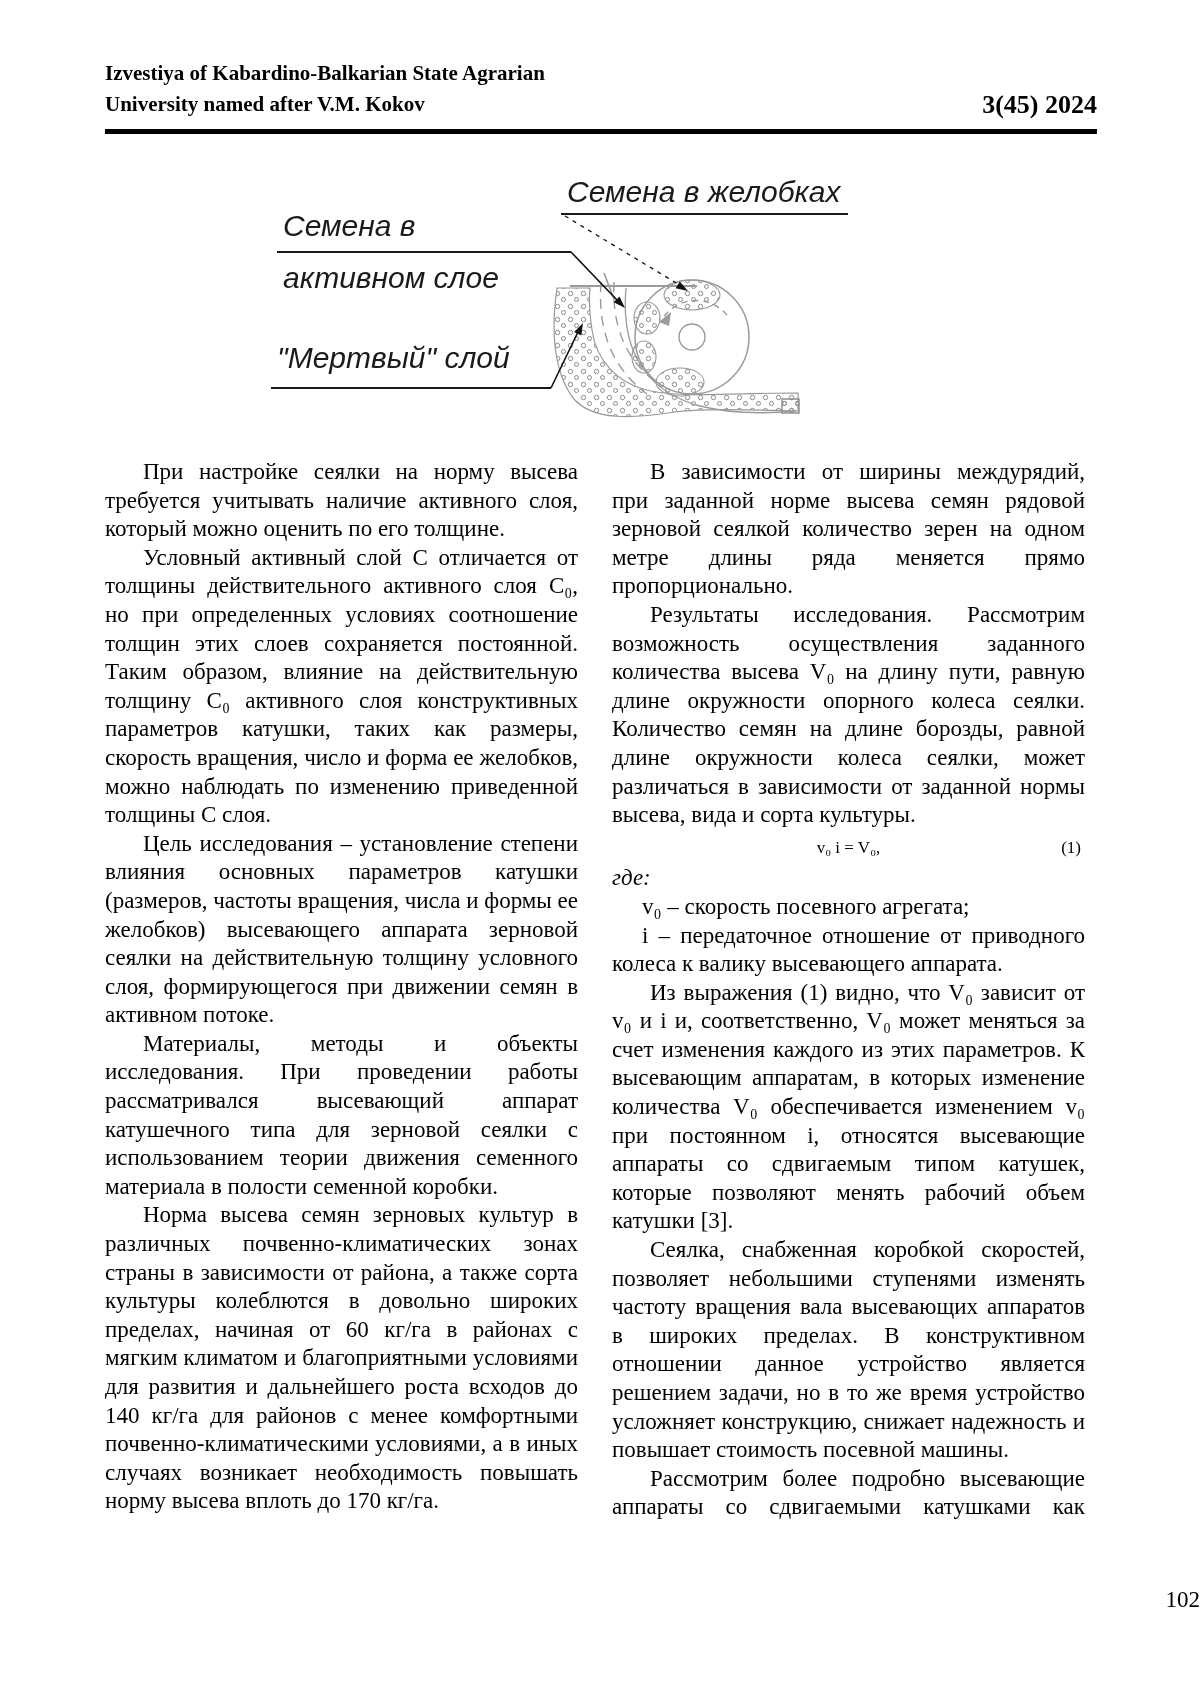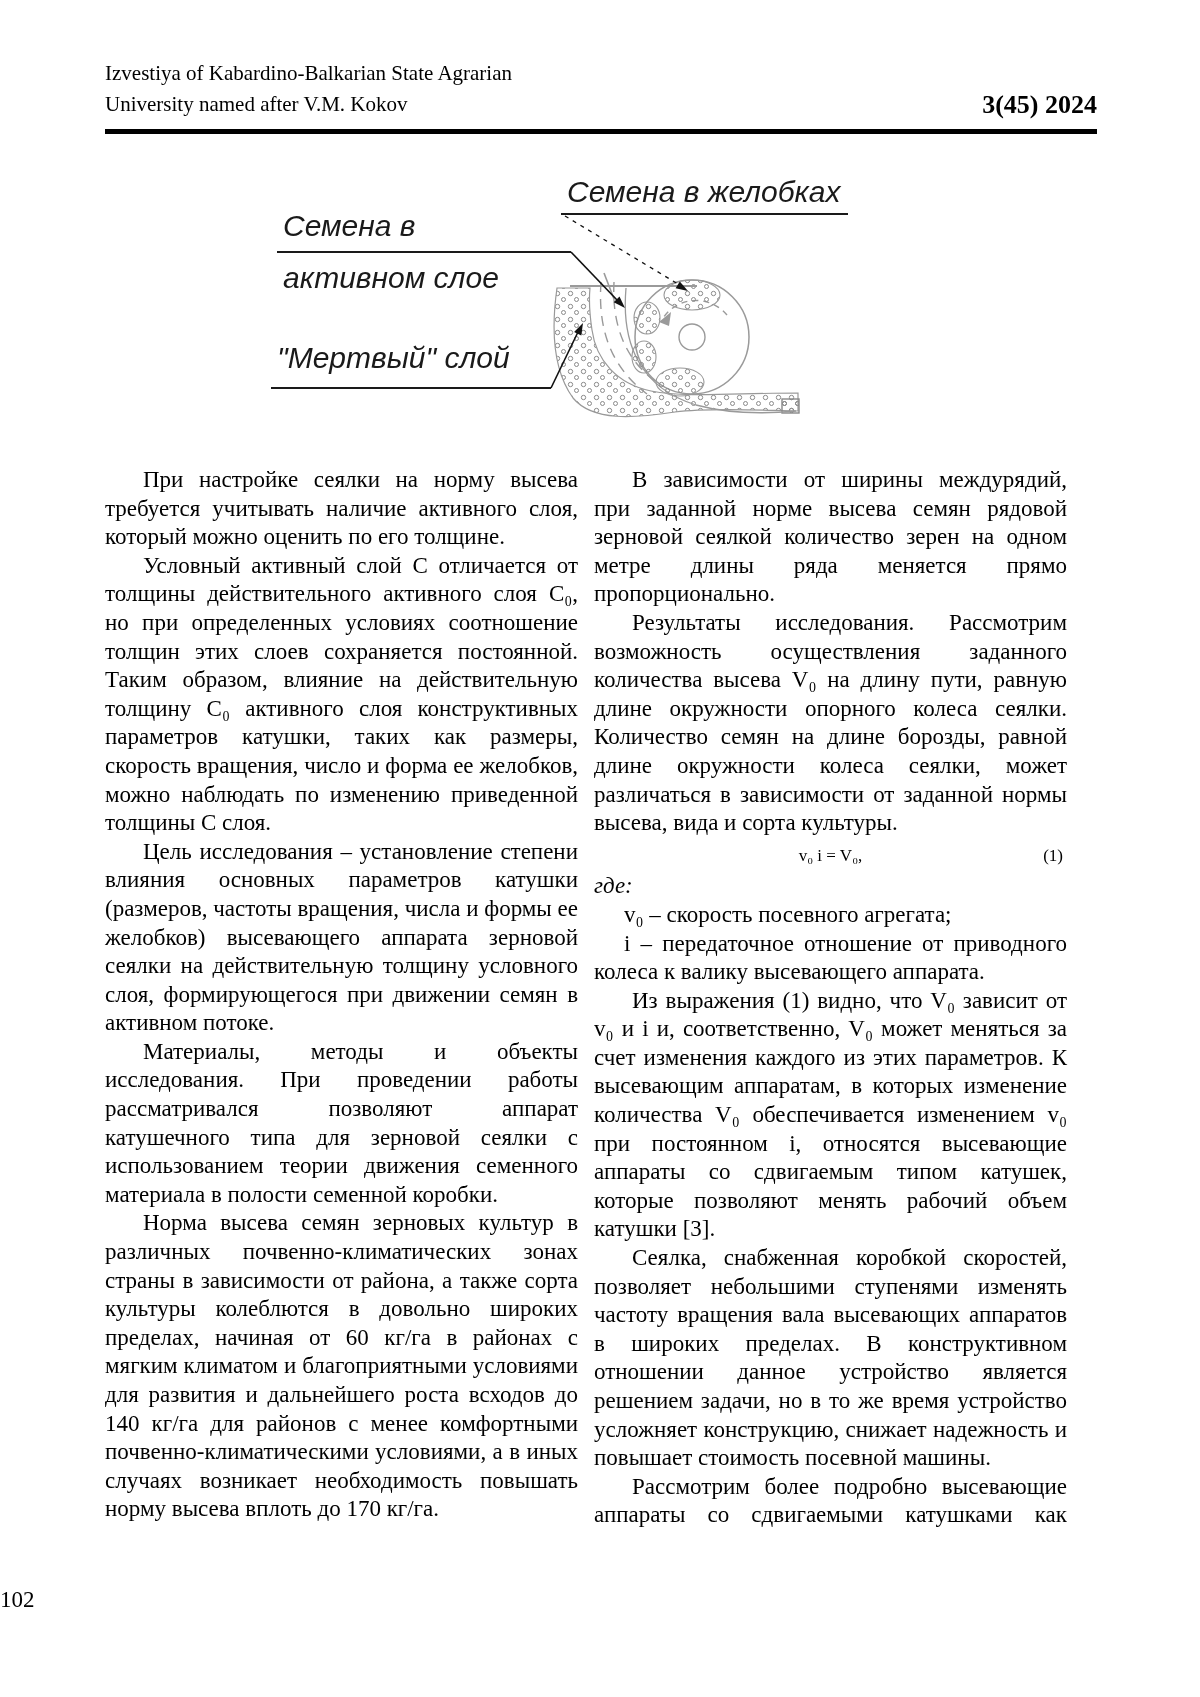--- a/index.html
+++ b/index.html
@@ -5,46 +5,46 @@
   html,body{margin:0;padding:0;background:#ffffff;}
   body{
     width:1200px;height:1697px;position:relative;
     font-family:"Liberation Serif","DejaVu Serif",serif;color:#000;
     -webkit-font-smoothing:antialiased;
   }
   .page{box-sizing:border-box;width:1200px;height:1697px;padding:58px 103px 0 105px;}
 
   
   .journal-header{display:flex;justify-content:space-between;align-items:flex-end;}
-  .journal-title{font-weight:normal;font-size:21px;line-height:31px;}
+  .journal-title{font-weight:bold;font-size:21px;line-height:31px;}
   .journal-issue{font-weight:bold;font-size:26px;white-space:nowrap;padding-bottom:0;}
   .header-rule{height:5px;background:#000;margin-top:9px;}
 
   
   .figure-wrap{margin:26px 0 0 150px;width:700px;height:272px;position:relative;}
   .figure-svg{display:block;}
   .fig-label{font-family:"Liberation Sans","DejaVu Sans",sans-serif;font-style:italic;fill:#1a1a1a;}
 
   .figure-caption{margin-top:16px;text-align:center;font-size:21px;line-height:28px;}
   .figure-caption .cap-line{display:block;}
   .cap-lead{font-weight:bold;}
 
   
-  .cols{display:flex;gap:16px;margin-top:34px;}
+  .cols{display:flex;gap:34px;margin-top:26px;}
   .col{width:473px;font-size:23px;line-height:28.6px;text-align:justify;}
   .col p{margin:0;text-indent:38px;}
   .lead{font-weight:normal;}
   p.where{font-style:italic;text-indent:0;}
   p.def{text-indent:30px;}
   p.spread{text-align-last:justify;}
   .formula{position:relative;text-align:center;font-size:17px;padding:4px 0 2px 0;}
   .formula-number{position:absolute;right:4px;top:4px;}
 
   
-  .page-footer{position:absolute;left:0;bottom:84px;width:1200px;text-align:left;font-size:23px;}
+  .page-footer{position:absolute;left:0;bottom:84px;width:1200px;text-align:right;font-size:23px;}
 </style>
 </head>
 <body>
 
 <div class="page">
 
   <div class="journal-header">
     <div class="journal-title">
       <span>Izvestiya of Kabardino-Balkarian State Agrarian</span><br>
       <span>University named after V.M. Kokov</span>
@@ -101,21 +101,21 @@
     </svg>
   </div>
 
 
   <div class="cols">
 
     <div class="col">
       <p>При настройке сеялки на норму высева требуется учитывать наличие активного слоя, который можно оценить по его толщине.</p>
       <p>Условный активный слой C отличается от толщины действительного активного слоя C₀, но при определенных условиях соотношение толщин этих слоев сохраняется постоянной. Таким образом, влияние на действительную толщину C₀ активного слоя конструктивных параметров катушки, таких как размеры, скорость вращения, число и форма ее желобков, можно наблюдать по изменению приведенной толщины C слоя.</p>
       <p><b class="lead">Цель исследования</b><span> – установление степени влияния основных параметров катушки (размеров, частоты вращения, числа и формы ее желобков) высевающего аппарата зерновой сеялки на действительную толщину условного слоя, формирующегося при движении семян в активном потоке.</span></p>
-      <p><b class="lead">Материалы, методы и объекты исследования.</b><span> При проведении работы рассматривался позволяют аппарат катушечного типа для зерновой сеялки с использованием теории движения семенного материала в полости семенной коробки.</span></p>
+      <p><b class="lead">Материалы, методы и объекты исследования.</b><span> При проведении работы рассматривался высевающий аппарат катушечного типа для зерновой сеялки с использованием теории движения семенного материала в полости семенной коробки.</span></p>
       <p>Норма высева семян зерновых культур в различных почвенно-климатических зонах страны в зависимости от района, а также сорта культуры колеблются в довольно широких пределах, начиная от 60 кг/га в районах с мягким климатом и благоприятными условиями для развития и дальнейшего роста всходов до 140 кг/га для районов с менее комфортными почвенно-климатическими условиями, а в иных случаях возникает необходимость повышать норму высева вплоть до 170 кг/га.</p>
     </div>
 
     <div class="col">
       <p>В зависимости от ширины междурядий, при заданной норме высева семян рядовой зерновой сеялкой количество зерен на одном метре длины ряда меняется прямо пропорционально.</p>
       <p><b class="lead">Результаты исследования.</b><span> Рассмотрим возможность осуществления заданного количества высева V₀ на длину пути, равную длине окружности опорного колеса сеялки. Количество семян на длине борозды, равной длине окружности колеса сеялки, может различаться в зависимости от заданной нормы высева, вида и сорта культуры.</span></p>
       <div class="formula">
         <span>v₀ i = V₀,</span>
         <span class="formula-number">(1)</span>
       </div>

